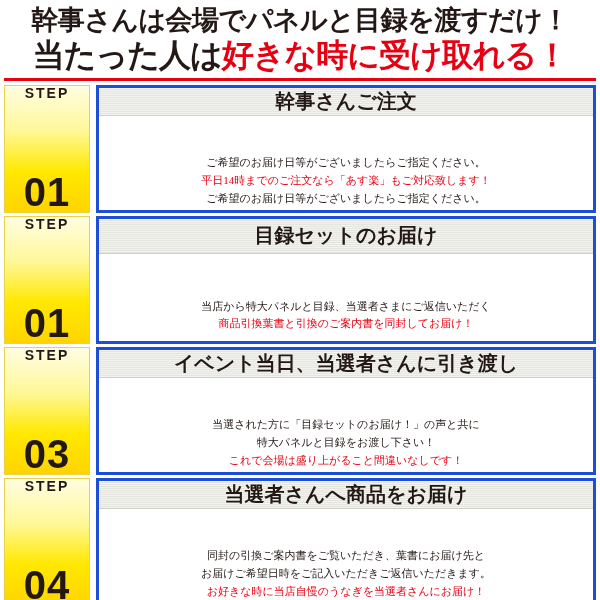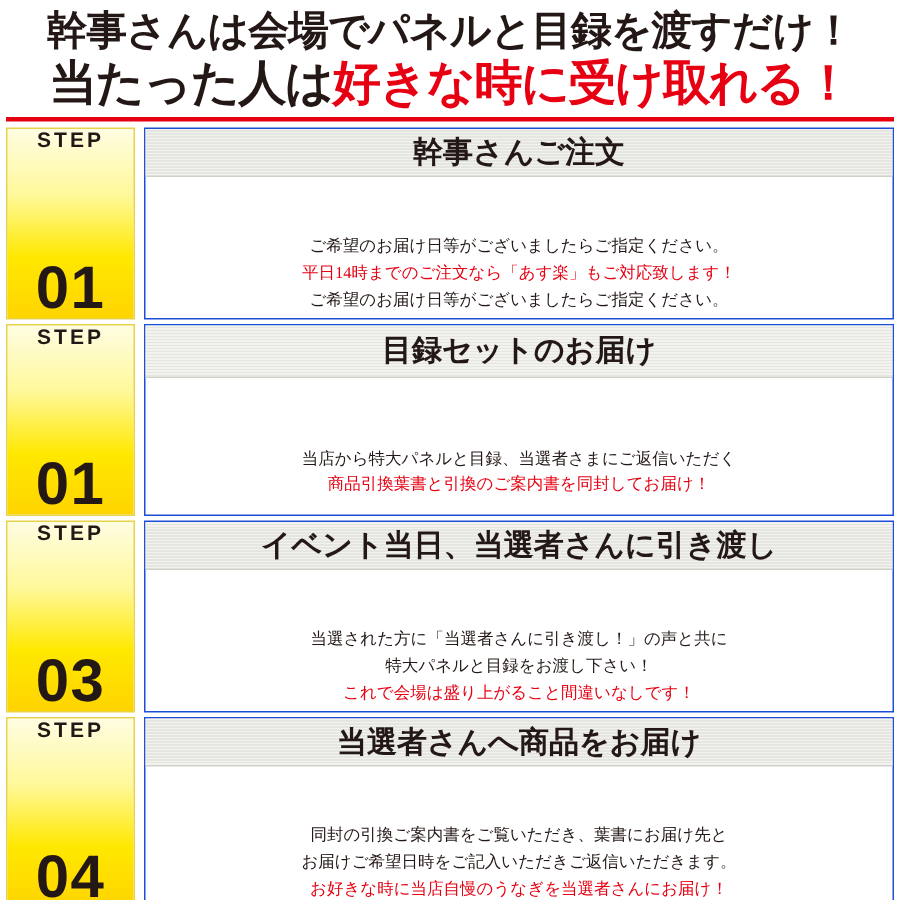--- a/index.html
+++ b/index.html
@@ -87,21 +87,21 @@
     font-family: "Liberation Sans", "DejaVu Sans", sans-serif;
     font-size: 40px;
     font-weight: bold;
     letter-spacing: 1px;
     color: #231815;
     line-height: 1;
   }
   .step-body {
     flex: 1 1 auto;
     margin-left: 6px;
-    border: 1px solid #1d4ed8;
+    border: 3px solid #1d4ed8;
     background: #ffffff;
     display: flex;
     flex-direction: column;
     box-sizing: border-box;
     gap: 36px;
   }
   .step-title {
     height: 34px;
     background:
       repeating-linear-gradient(
@@ -184,21 +184,21 @@
     </div>
 
     <div class="step-row">
       <div class="step-badge">
         <div class="step-word">STEP</div>
         <div class="step-num">03</div>
       </div>
       <div class="step-body">
         <div class="step-title">イベント当日、当選者さんに引き渡し</div>
         <div class="step-lines">
-          <div class="ln">当選された方に「当選者さんに引き渡し！」の声と共に</div>
+          <div class="ln">当選された方に「目録セットのお届け！」の声と共に</div>
           <div class="ln">特大パネルと目録をお渡し下さい！</div>
           <div class="ln red">これで会場は盛り上がること間違いなしです！</div>
         </div>
       </div>
     </div>
 
     <div class="step-row">
       <div class="step-badge">
         <div class="step-word">STEP</div>
         <div class="step-num">04</div>

